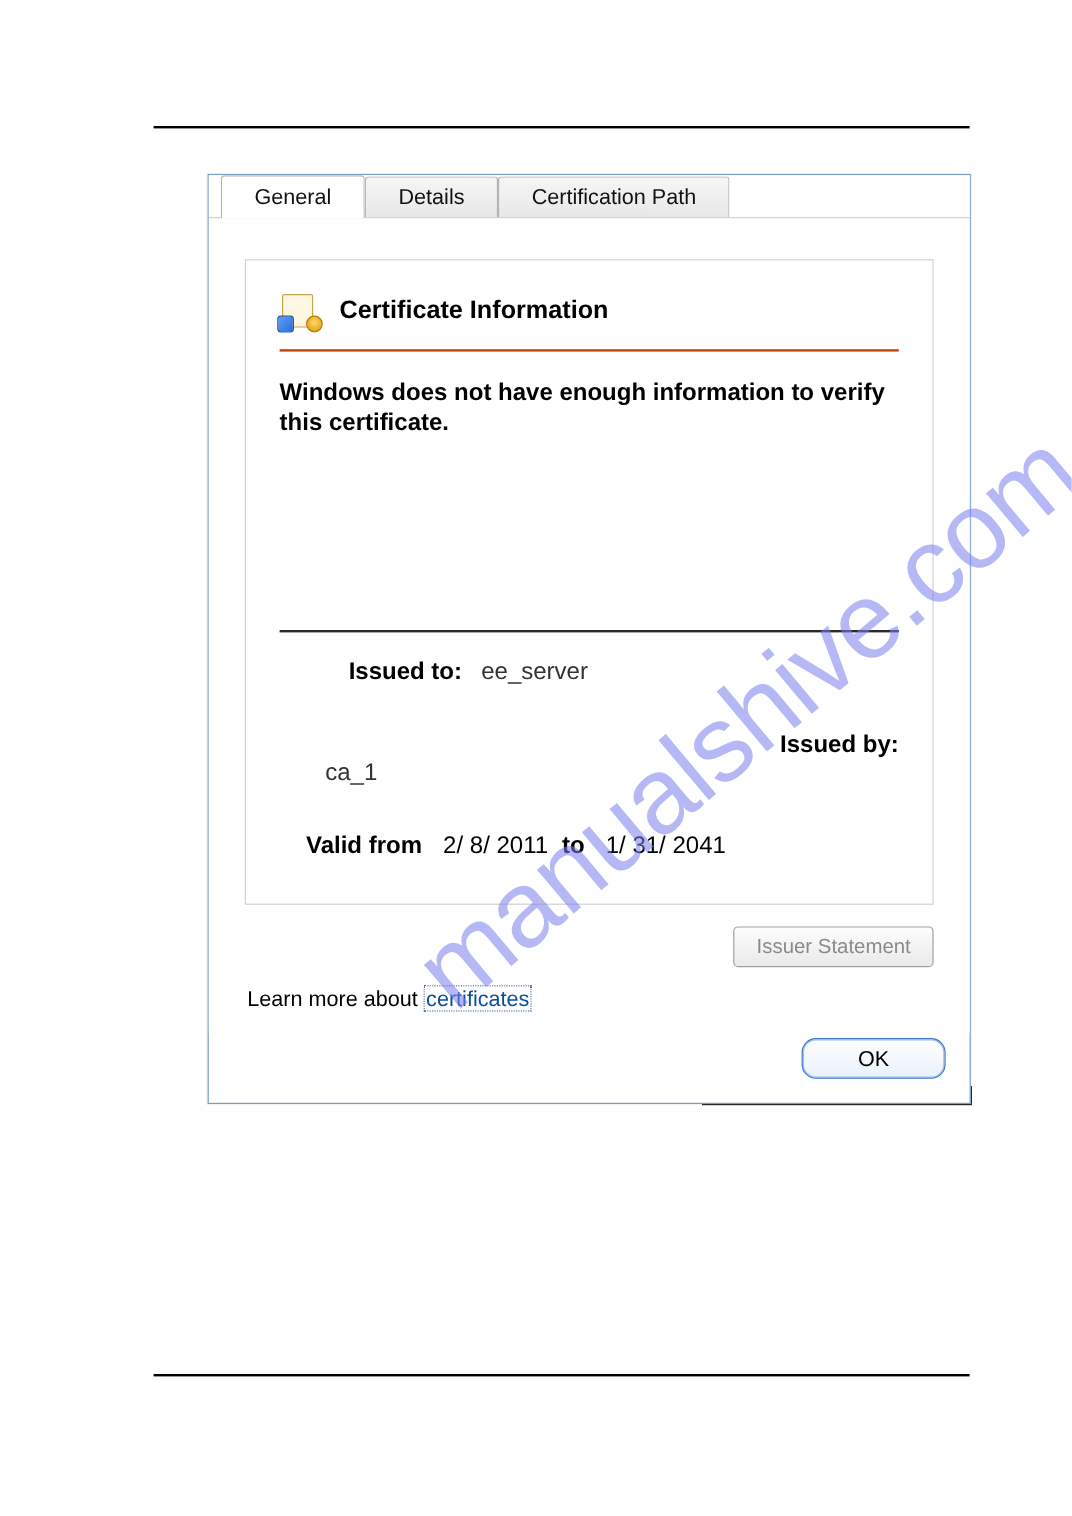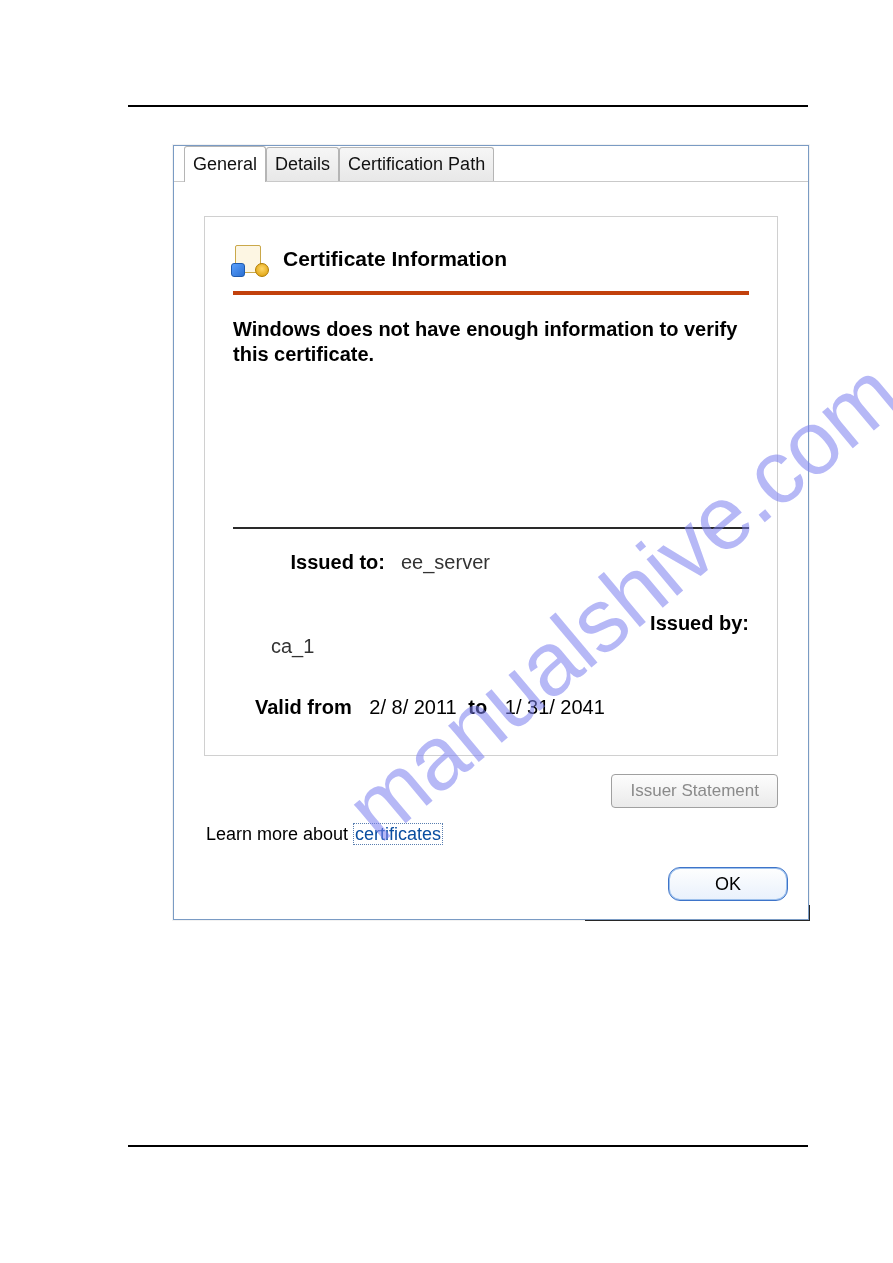--- a/index.html
+++ b/index.html
@@ -86,21 +86,21 @@
     height: 36px;
     background: #ffffff;
     border-bottom: 1px solid #c9c9c9;
     display: flex;
     align-items: flex-end;
     padding-left: 10px;
     position: relative;
   }
   .tab {
     height: 34px;
-    padding: 0 8px;
+    padding: 0 27px;
     font-size: 18px;
     color: #111;
     border: 1px solid #b5b5b5;
     border-bottom: none;
     background: linear-gradient(to bottom, #f6f6f6, #e8e8e8);
     display: flex;
     align-items: center;
     margin-right: 0px;
     cursor: pointer;
     border-top-left-radius: 3px;
@@ -123,21 +123,21 @@
     border: 1px solid #d0d0d0;
     padding: 26px 28px 36px 28px;
     min-height: 490px;
     background: #ffffff;
   }
   .heading-row {
     display: flex;
     align-items: center;
     gap: 16px;
     padding-bottom: 16px;
-    border-bottom: 4px solid #c2410c;
+    border-bottom: 2px solid #c2410c;
   }
   .cert-icon {
     width: 34px;
     height: 32px;
     position: relative;
   }
   .cert-icon .paper {
     position: absolute;
     top: 2px; left: 2px;
     width: 26px; height: 28px;

